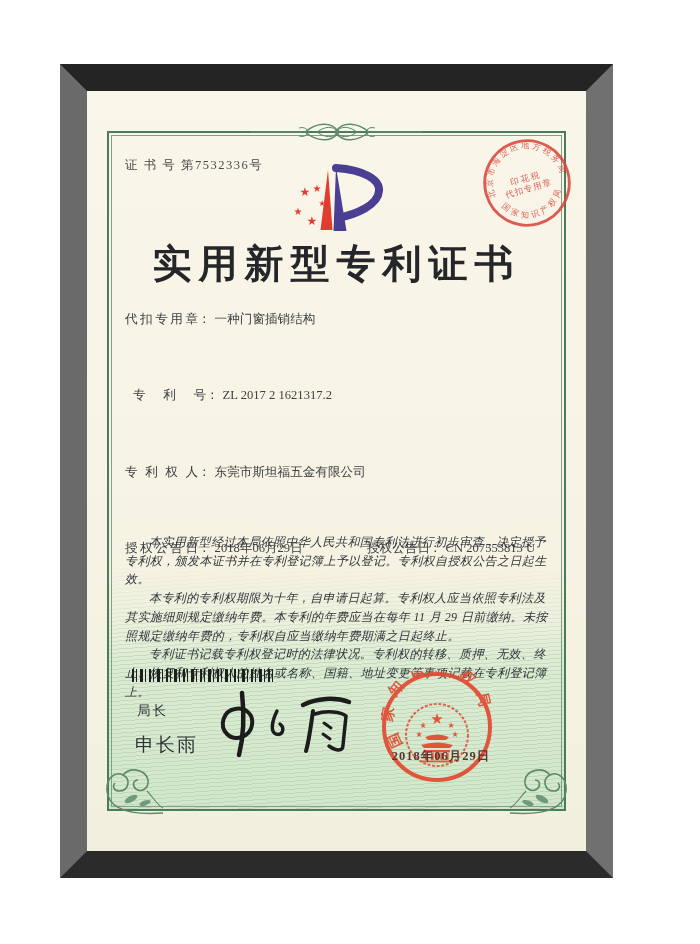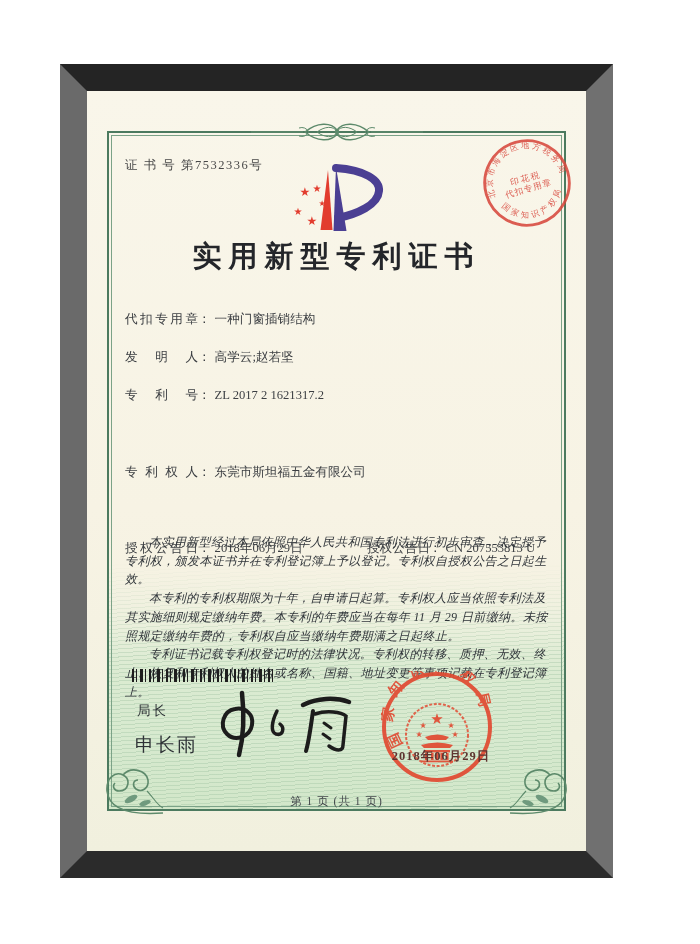--- a/index.html
+++ b/index.html
@@ -20,21 +20,21 @@
       linear-gradient(180deg,rgba(222,238,215,0) 0%,rgba(222,238,215,.5) 20%,rgba(214,233,206,.85) 45%,#d6e9ce 75%,#d2e7c9 100%);
     -webkit-mask-image:linear-gradient(180deg,transparent 0,#000 95px);
             mask-image:linear-gradient(180deg,transparent 0,#000 95px);}
   
   .cert-border{position:absolute;left:20px;top:40px;right:20px;bottom:40px;
                border:2px solid #4c7a5f;}
   .cert-border .inner{position:absolute;inset:2px;border:1px solid #7ba287;}
   .orn{position:absolute;pointer-events:none;}
   
   .cert-no{position:absolute;left:38px;top:66px;font-size:12.5px;letter-spacing:1.5px;color:#474747;}
-  .title{position:absolute;left:0;right:0;top:146px;text-align:center;font-size:29px;
+  .title{position:absolute;left:0;right:0;top:146px;text-align:center;font-size:39px;
          font-weight:600;letter-spacing:7px;color:#24262a;}
   .frow{position:absolute;left:38px;width:440px;font-size:12.6px;color:#3b3e42;white-space:nowrap;}
   .flabel{display:inline-block;width:73px;text-align:justify;text-align-last:justify;vertical-align:bottom;}
   .fcolon{display:inline-block;margin-right:4px;}
   .pair2{position:absolute;left:242px;top:0;}
   .pair2 .flabel{width:62px;}
   .paras{position:absolute;left:38px;top:442px;width:426px;}
   .paras p{margin:0;font-size:12px;line-height:18.7px;text-indent:2em;color:#30353a;
            font-style:italic;letter-spacing:.4px;}
   .barcode{position:absolute;left:45px;top:578px;width:142px;height:13px;
@@ -105,24 +105,21 @@
           <text x="19" y="56" font-size="10">★</text>
           <text x="33" y="66" font-size="12">★</text>
         </g>
       </svg>
 
       <div class="title">实用新型专利证书</div>
 
       <div class="frow" style="top:220px;">
         <span class="flabel">代扣专用章</span><span class="fcolon">：</span><span class="fval">一种门窗插销结构</span>
       </div>
-      <div class="frow" style="top:258px;">
-        <span class="flabel">发明人</span><span class="fcolon">：</span><span class="fval">高学云;赵若坚</span>
-      </div>
-      <div class="frow" style="top:296px;">
+      <div class="frow" style="top:296px;margin-left:8px;">
         <span class="flabel">专利号</span><span class="fcolon">：</span><span class="fval">ZL 2017 2 1621317.2</span>
       </div>
       <div class="frow" style="top:373px;">
         <span class="flabel">专利权人</span><span class="fcolon">：</span><span class="fval">东莞市斯坦福五金有限公司</span>
       </div>
       <div class="frow" style="top:449px;">
         <span class="flabel">授权公告日</span><span class="fcolon">：</span><span class="fval">2018年06月29日</span>
         <span class="pair2">
           <span class="flabel">授权公告日</span><span class="fcolon">：</span><span class="fval">CN 207553813 U</span>
         </span>
@@ -186,17 +183,16 @@
         <text fill="#d8493e" font-size="8.6" letter-spacing="2.4">
           <textPath href="#taxTop" startOffset="1">北京市海淀区地方税务局</textPath>
         </text>
         <text fill="#d8493e" font-size="8.6" letter-spacing="3">
           <textPath href="#taxBottom" startOffset="1">国家知识产权局</textPath>
         </text>
         <text x="50" y="48" text-anchor="middle" fill="#d8493e" font-size="9" letter-spacing="2">印花税</text>
         <text x="50" y="59" text-anchor="middle" fill="#d8493e" font-size="9" letter-spacing="1">代扣专用章</text>
       </svg>
 
-      <div class="page-footer">第 1 页 (共 1 页)</div>
 
     </div>
   </div>
 </div>
 
 </body></html>

